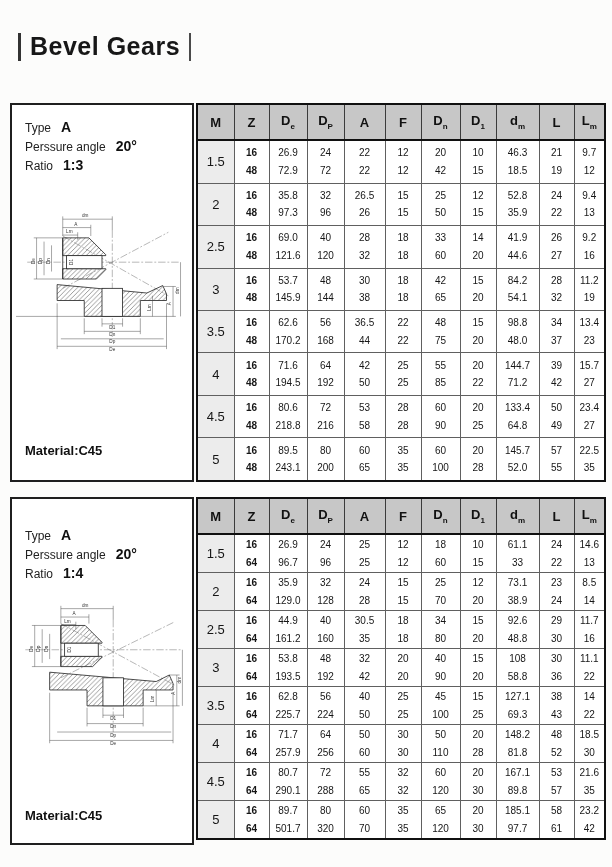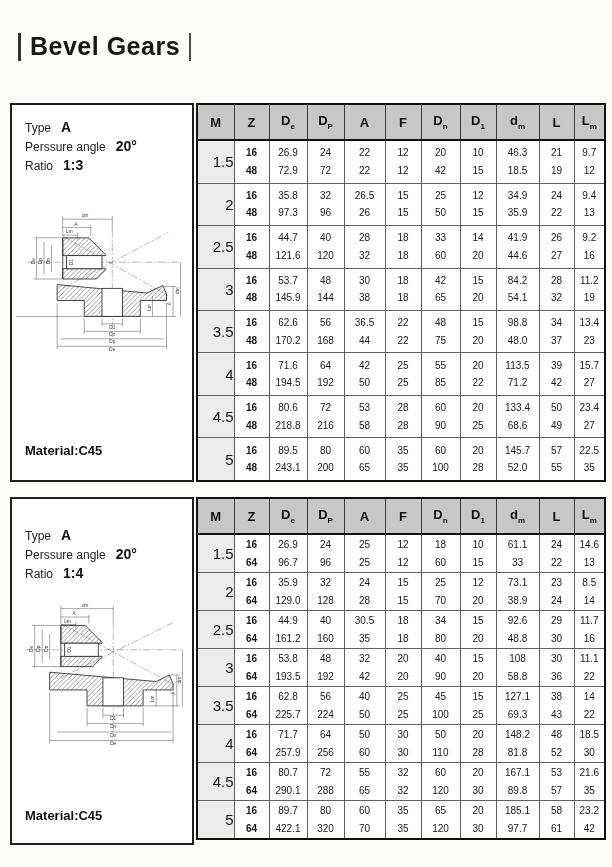--- a/index.html
+++ b/index.html
@@ -35,21 +35,21 @@
   .gtable-1{top:103px;height:379px;}
   .gtable-2{top:497px;height:343px;}
   table.spec-table{border-collapse:collapse;table-layout:fixed;width:408px;background:#fff;
                    border:2px solid #101010;}
   .gtable-1 table{height:379px;} .gtable-2 table{height:343px;}
   .spec-table th{background:#c7c7c7;border:1px solid #3b3b3b;border-bottom:2px solid #101010;
                  font-size:13px;font-weight:bold;color:#111;height:34px;padding:0;}
   .spec-table th sub{font-size:8px;}
   .spec-table td{border:1px solid #606060;text-align:center;vertical-align:middle;
                  font-size:10px;color:#161616;padding:1px 0;}
-  .spec-table td.m-cell{background:#ececec;font-size:15px;text-align:right;}
+  .spec-table td.m-cell{background:#ececec;font-size:13px;}
   .cell-line{line-height:1.75;}
   .z-col .cell-line{font-weight:bold;}
 
   
   .drawing svg{width:100%;height:100%;}
   .dline{stroke:#444;stroke-width:0.5;fill:none;}
   .dtxt{font-size:5px;fill:#333;}
   .outline{stroke:#2a2a2a;stroke-width:0.9;}
   .cline{stroke:#666;stroke-width:0.5;stroke-dasharray:8 2 2 2;fill:none;}
 </style>
@@ -251,40 +251,40 @@
             </td>
             <td>
               <div class="cell-line">25</div>
               <div class="cell-line">50</div>
             </td>
             <td>
               <div class="cell-line">12</div>
               <div class="cell-line">15</div>
             </td>
             <td>
-              <div class="cell-line">34.9</div>
+              <div class="cell-line">52.8</div>
               <div class="cell-line">35.9</div>
             </td>
             <td>
               <div class="cell-line">24</div>
               <div class="cell-line">22</div>
             </td>
             <td>
               <div class="cell-line">9.4</div>
               <div class="cell-line">13</div>
             </td>
           </tr>
           <tr>
             <td class="m-cell">2.5</td>
             <td class="z-col">
               <div class="cell-line">16</div>
               <div class="cell-line">48</div>
             </td>
             <td>
-              <div class="cell-line">44.7</div>
+              <div class="cell-line">69.0</div>
               <div class="cell-line">121.6</div>
             </td>
             <td>
               <div class="cell-line">40</div>
               <div class="cell-line">120</div>
             </td>
             <td>
               <div class="cell-line">28</div>
               <div class="cell-line">32</div>
             </td>
@@ -423,21 +423,21 @@
             </td>
             <td>
               <div class="cell-line">55</div>
               <div class="cell-line">85</div>
             </td>
             <td>
               <div class="cell-line">20</div>
               <div class="cell-line">22</div>
             </td>
             <td>
-              <div class="cell-line">113.5</div>
+              <div class="cell-line">144.7</div>
               <div class="cell-line">71.2</div>
             </td>
             <td>
               <div class="cell-line">39</div>
               <div class="cell-line">42</div>
             </td>
             <td>
               <div class="cell-line">15.7</div>
               <div class="cell-line">27</div>
             </td>
@@ -467,21 +467,21 @@
             <td>
               <div class="cell-line">60</div>
               <div class="cell-line">90</div>
             </td>
             <td>
               <div class="cell-line">20</div>
               <div class="cell-line">25</div>
             </td>
             <td>
               <div class="cell-line">133.4</div>
-              <div class="cell-line">68.6</div>
+              <div class="cell-line">64.8</div>
             </td>
             <td>
               <div class="cell-line">50</div>
               <div class="cell-line">49</div>
             </td>
             <td>
               <div class="cell-line">23.4</div>
               <div class="cell-line">27</div>
             </td>
           </tr>
@@ -951,21 +951,21 @@
             </td>
           </tr>
           <tr>
             <td class="m-cell">5</td>
             <td class="z-col">
               <div class="cell-line">16</div>
               <div class="cell-line">64</div>
             </td>
             <td>
               <div class="cell-line">89.7</div>
-              <div class="cell-line">422.1</div>
+              <div class="cell-line">501.7</div>
             </td>
             <td>
               <div class="cell-line">80</div>
               <div class="cell-line">320</div>
             </td>
             <td>
               <div class="cell-line">60</div>
               <div class="cell-line">70</div>
             </td>
             <td>

